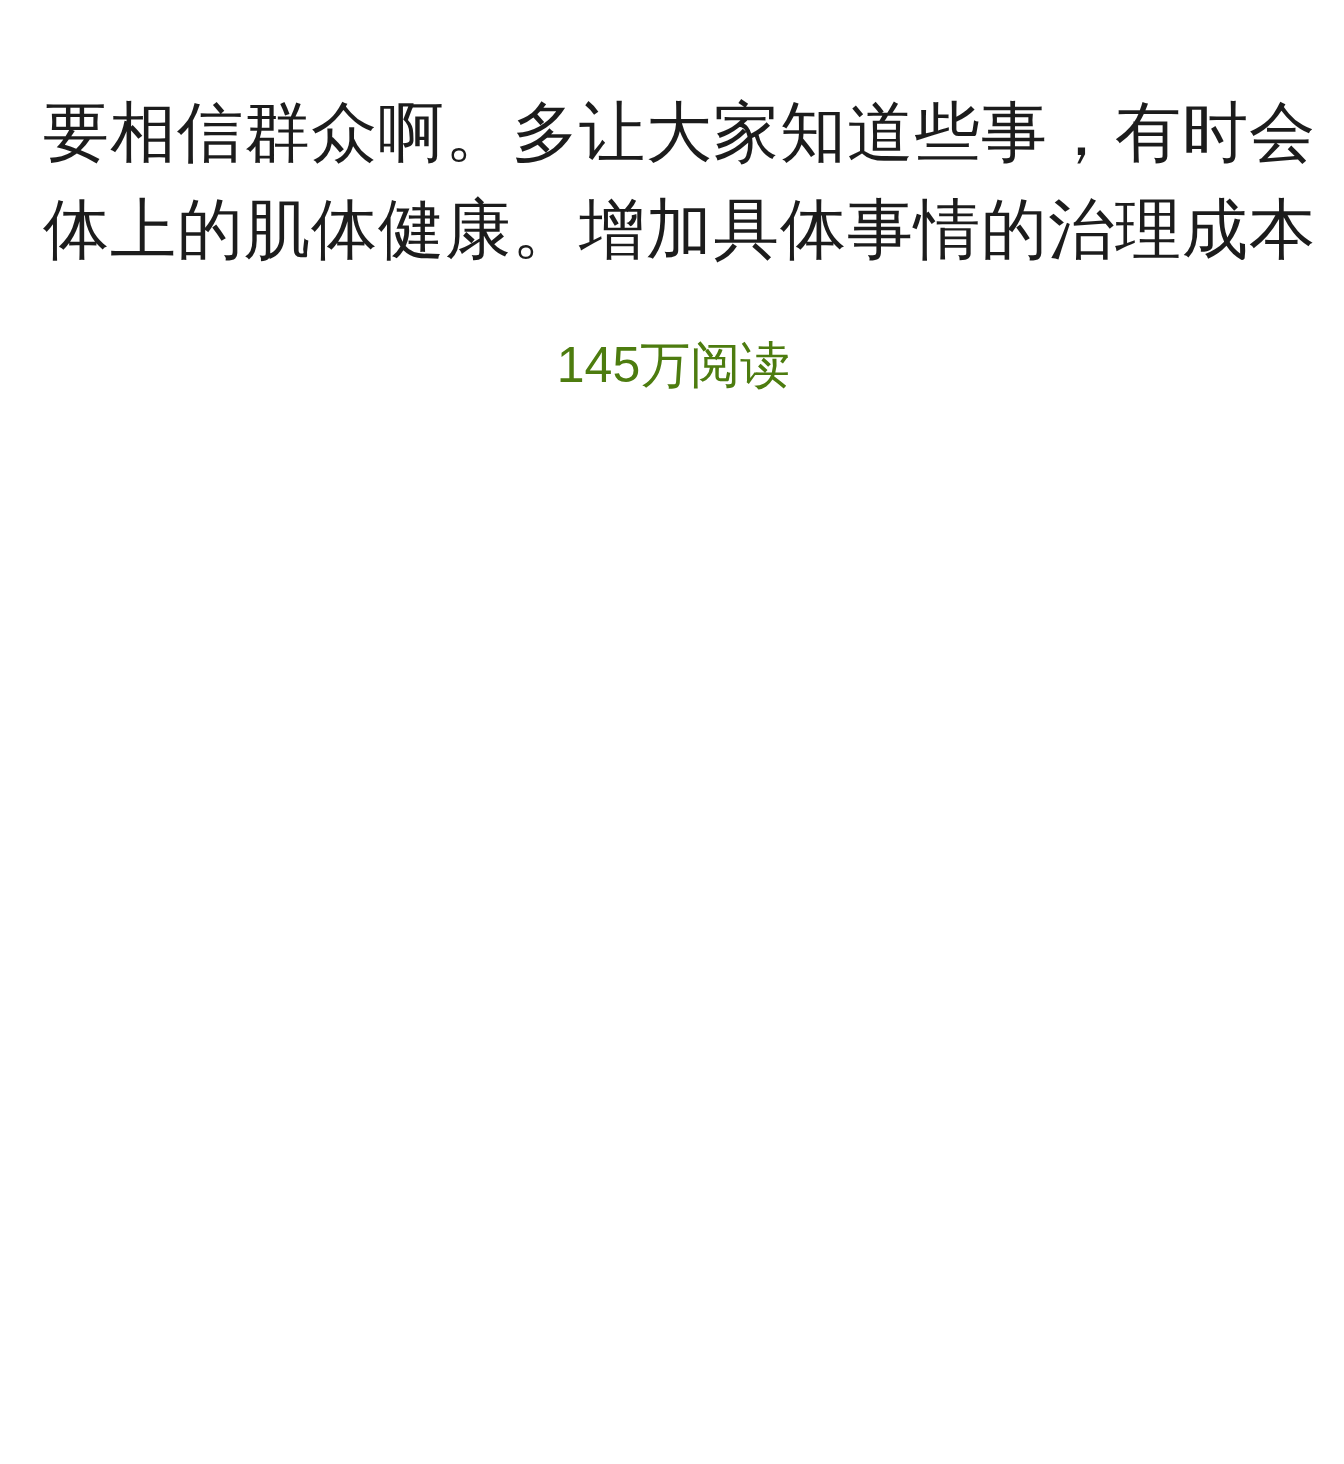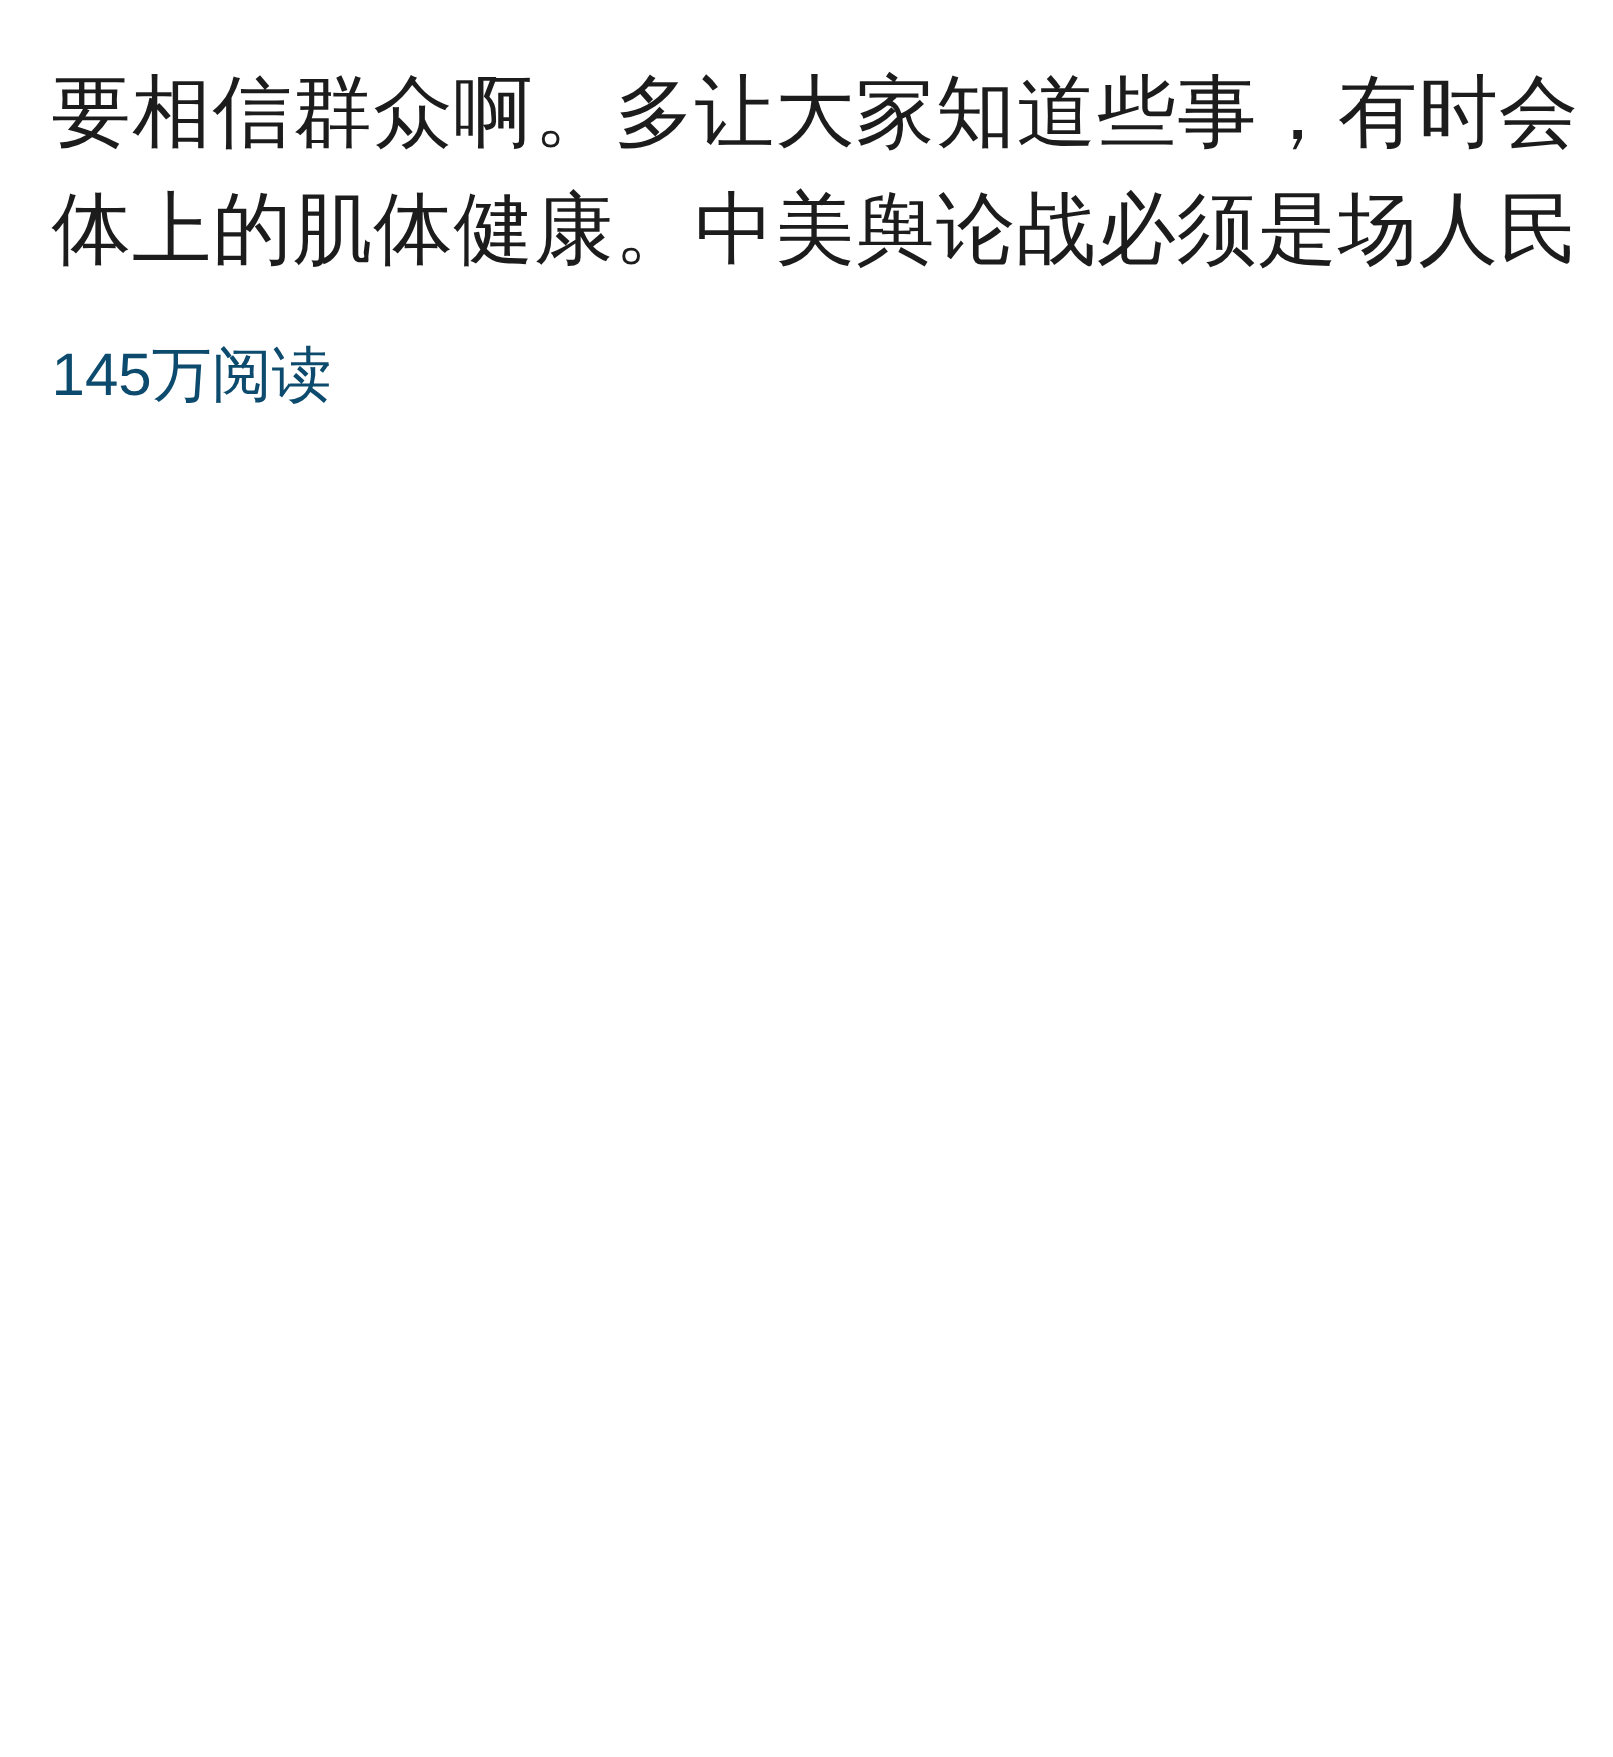--- a/index.html
+++ b/index.html
@@ -6,51 +6,52 @@
     margin: 0;
     padding: 0;
     background: #ffffff;
     width: 1344px;
     height: 1464px;
     overflow: hidden;
   }
   .article {
     box-sizing: border-box;
     width: 1344px;
-    padding: 45px 40px 0 43px;
+    padding: 84px 40px 0 43px;
     font-family: "Liberation Sans", sans-serif;
     color: #1c1c1c;
   }
   .paragraph {
     margin: 0;
   }
   .paragraph + .paragraph {
     margin-top: 97px;
   }
   .text-line {
     font-size: 66px;
     line-height: 97px;
     letter-spacing: 1px;
     white-space: nowrap;
     font-weight: 400;
   }
   .read-count {
-    margin-top: 38px;
+    margin-top: 52px;
     font-size: 50px;
     line-height: 70px;
-    color: #0c4a6e;
+    color: #4d7c0f;
     white-space: nowrap;
+    text-align: center;
   }
 </style>
 </head>
 <body>
 
 <div class="article">
 
   <div class="paragraph">
     <div class="text-line">要相信群众啊。多让大家知道些事，有时会</div>
-    <div class="text-line">体上的肌体健康。中美舆论战必须是场人民</div>
+    <div class="text-line">体上的肌体健康。增加具体事情的治理成本</div>
   </div>
 
 
   <div class="read-count">145万阅读</div>
 
 </div>
 
 </body></html>

